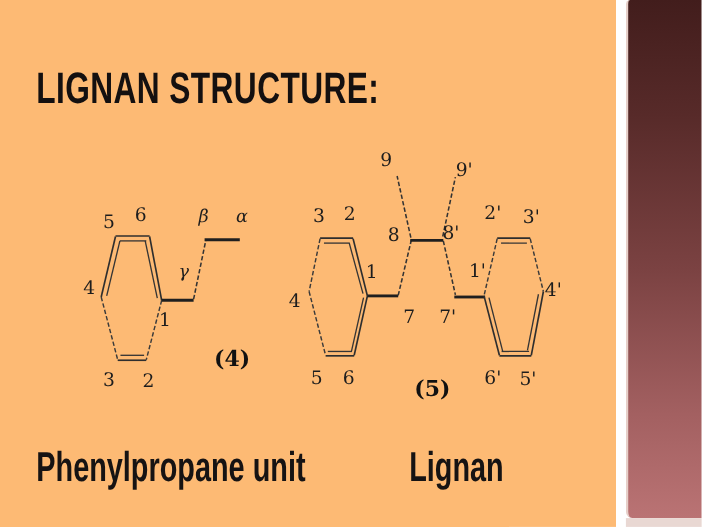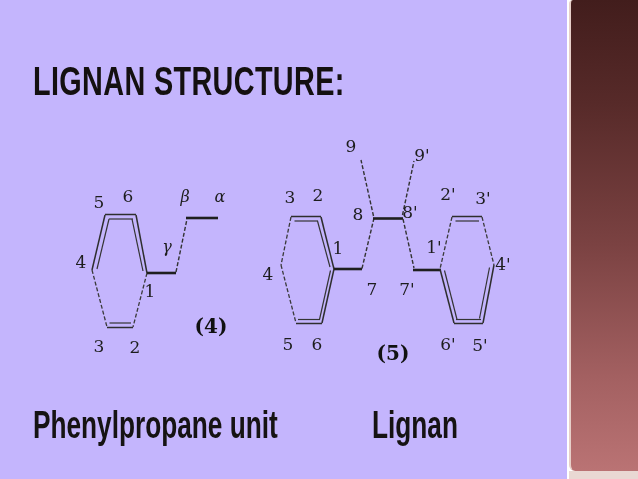--- a/index.html
+++ b/index.html
@@ -1,16 +1,16 @@
 <!DOCTYPE html>
 <html><head>
 <meta charset="utf-8">
 <style>
   html,body{margin:0;padding:0;width:638px;height:479px;overflow:hidden;background:#ffffff;}
-  .slide{position:relative;width:638px;height:479px;background:#c4b5fd;font-family:"Liberation Sans",sans-serif;}
+  .slide{position:relative;width:560px;height:479px;background:#fdba74;font-family:"Liberation Sans",sans-serif;}
   .slide-title{
     position:absolute;left:33px;top:61px;
     font-size:40px;font-weight:bold;line-height:40px;color:#141010;
     transform:scaleX(0.72);transform-origin:left top;white-space:nowrap;
     letter-spacing:0.5px;
   }
   .caption{
     position:absolute;top:406px;
     font-size:38px;font-weight:bold;line-height:38px;color:#161313;
     transform:scaleX(0.69);transform-origin:left top;white-space:nowrap;

